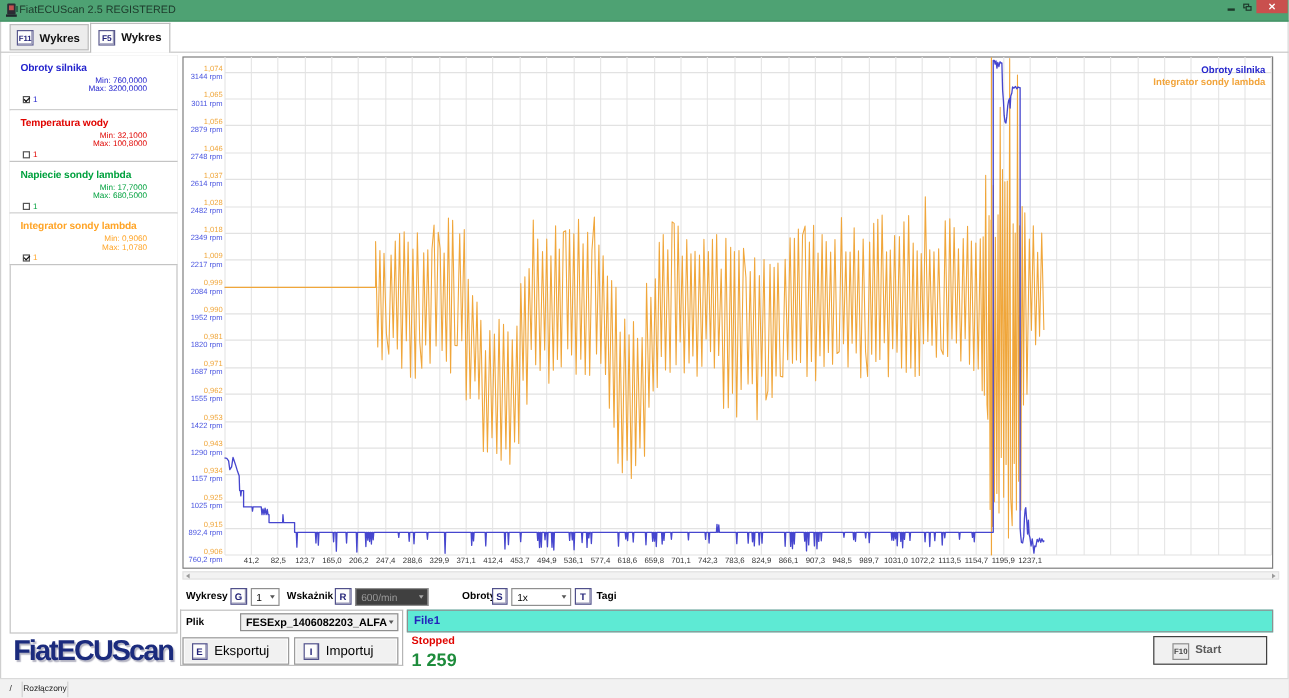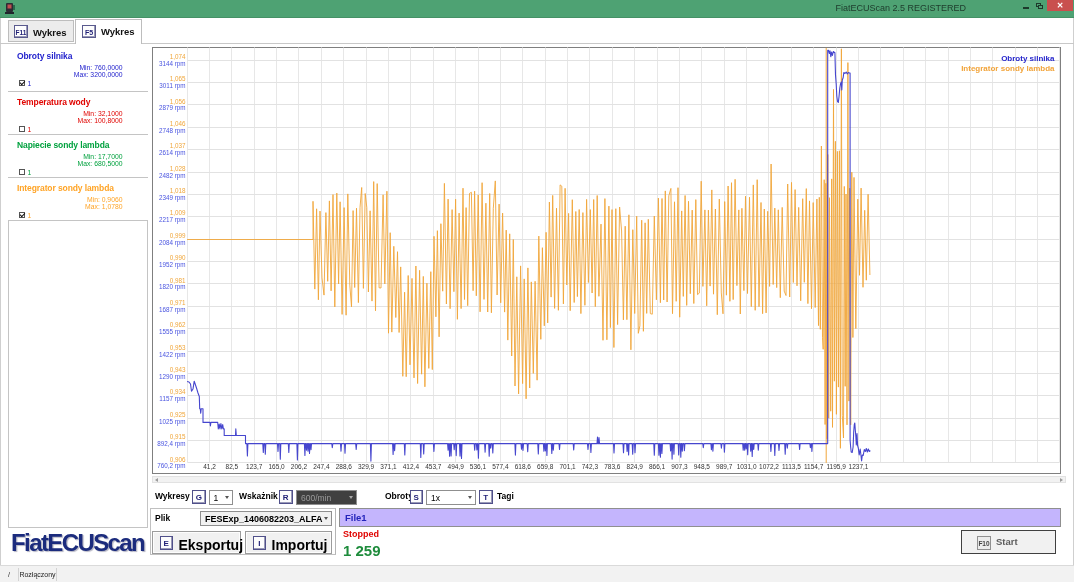--- a/index.html
+++ b/index.html
@@ -1,21 +1,21 @@
 <!DOCTYPE html>
 <html><head><meta charset="utf-8">
 <style>
 *{margin:0;padding:0;box-sizing:border-box}
 html,body{width:1074px;height:582px;overflow:hidden;background:#fff;
   font-family:"Liberation Sans",sans-serif;position:relative}
 #win{position:absolute;left:0;top:0;width:1074px;height:582px;border-left:1px solid #cfcfcf;border-right:1px solid #cfcfcf;border-bottom:1px solid #cfcfcf}
 
 #tbar{position:absolute;left:0;top:0;width:1074px;height:18px;background:#4ea273;border-bottom:1px solid #459166}
 #ticon{position:absolute;left:4px;top:2px;width:12px;height:13px}
-#ttext{position:absolute;left:0;top:3px;width:966px;text-align:right;font-size:9px;color:#1d3a2b}
+#ttext{position:absolute;left:16px;top:3px;width:966px;text-align:left;font-size:9px;color:#1d3a2b}
 #bmin{position:absolute;left:1022.5px;top:7px;width:6px;height:2px;background:#1d3a2b}
 #brest{position:absolute;left:1036px;top:3px;width:5px;height:4px;border:1px solid #1d3a2b}
 #brest2{position:absolute;left:1038px;top:5px;width:5px;height:4px;border:1px solid #1d3a2b;background:#4ea273}
 #bclose{position:absolute;left:1047px;top:0;width:26px;height:11px;background:#c9504e;color:#fff;
   font-size:8px;font-weight:bold;text-align:center;line-height:11px}
 
 .tab{position:absolute;font-weight:bold;font-size:9.5px;color:#111}
 #tab1{left:8px;top:20px;width:66px;height:22px;background:#ececec;border:1px solid #bdbdbd}
 #tab2{left:75px;top:18.5px;width:67px;height:25px;background:#fff;border:1px solid #bdbdbd;border-bottom:none;z-index:3}
 #tabline{position:absolute;left:0;top:42.5px;width:1074px;height:1px;background:#c8c8c8}
@@ -44,27 +44,27 @@
 
 .blab{position:absolute;font-size:8.5px;font-weight:bold;color:#000}
 .key2{position:absolute;width:13.5px;height:14.5px;background:#fdfdfd;border:1px solid #50508a;
   box-shadow:inset -1px -1px 0 #9a9ab8;color:#232378;font-weight:bold;font-size:8px;text-align:center;line-height:14px}
 .combo{position:absolute;height:15px;background:#fff;border:1px solid #8f8f8f;font-size:8.5px;color:#000}
 .combo .ct{position:absolute;left:4px;top:2.5px}
 .combo .ca{position:absolute;right:3px;top:5.5px;width:0;height:0;border-left:2.8px solid transparent;border-right:2.8px solid transparent;border-top:3.4px solid #555}
 .combo.dis{background:#404040;color:#9a9a9a}
 .combo.dis .ca{border-top-color:#a8a8a8}
 #gbox{position:absolute;left:150px;top:508px;width:186px;height:47px;border:1px solid #c0c0c0;border-right:1px solid #b5b5b5}
-#file1{position:absolute;left:339px;top:508px;width:722px;height:18.5px;border:1px solid #8f8f8f;background:#c4b5fd}
+#file1{position:absolute;left:339px;top:508px;width:722px;height:18.5px;border:1px solid #8f8f8f;background:#5eead4}
 #file1 span{position:absolute;left:5px;top:2.5px;font-size:9.5px;font-weight:bold;color:#2323bb}
 #stopped{position:absolute;left:343px;top:529px;font-size:9px;font-weight:bold;color:#e00400}
 #count{position:absolute;left:343px;top:542px;font-size:15px;font-weight:bold;color:#1e8c3c}
 .pbtn{position:absolute;top:531px;height:23px;background:#f1f1f1;border:1px solid #9c9c9c;box-shadow:inset 0 0 0 1px #fdfdfd}
 .pbtn .k{position:absolute;left:7px;top:3.5px;width:13.5px;height:14.5px;background:#fdfdfd;border:1px solid #50508a;box-shadow:inset -1px -1px 0 #9a9ab8;color:#232378;font-weight:bold;font-size:8px;text-align:center;line-height:14px}
-.pbtn .t{position:absolute;left:26px;top:4.5px;font-size:14px;font-weight:bold;color:#000}
+.pbtn .t{position:absolute;left:26px;top:4.5px;font-size:11px;font-weight:normal;color:#000}
 #startbtn{position:absolute;left:961px;top:530px;width:95px;height:24px;background:#f1f1f1;border:1px solid #404040}
 #startbtn .k{position:absolute;left:15px;top:4.5px;width:14px;height:14px;background:#ececec;border:1px solid #909090;color:#444;font-weight:bold;font-size:6.5px;text-align:center;line-height:14px}
 #startbtn .t{position:absolute;left:34px;top:5px;font-size:9.5px;font-weight:bold;color:#5c5c5c}
 
 #sbar{position:absolute;left:0;top:565px;width:1074px;height:17px;background:#f2f2f2;border-top:1px solid #dadada}
 .scell{position:absolute;top:2px;height:13px;border-right:1px solid #d2d2d2;font-size:7px;color:#222}
 </style></head>
 <body>
 <div id="win"></div>
 <div id="tbar">

